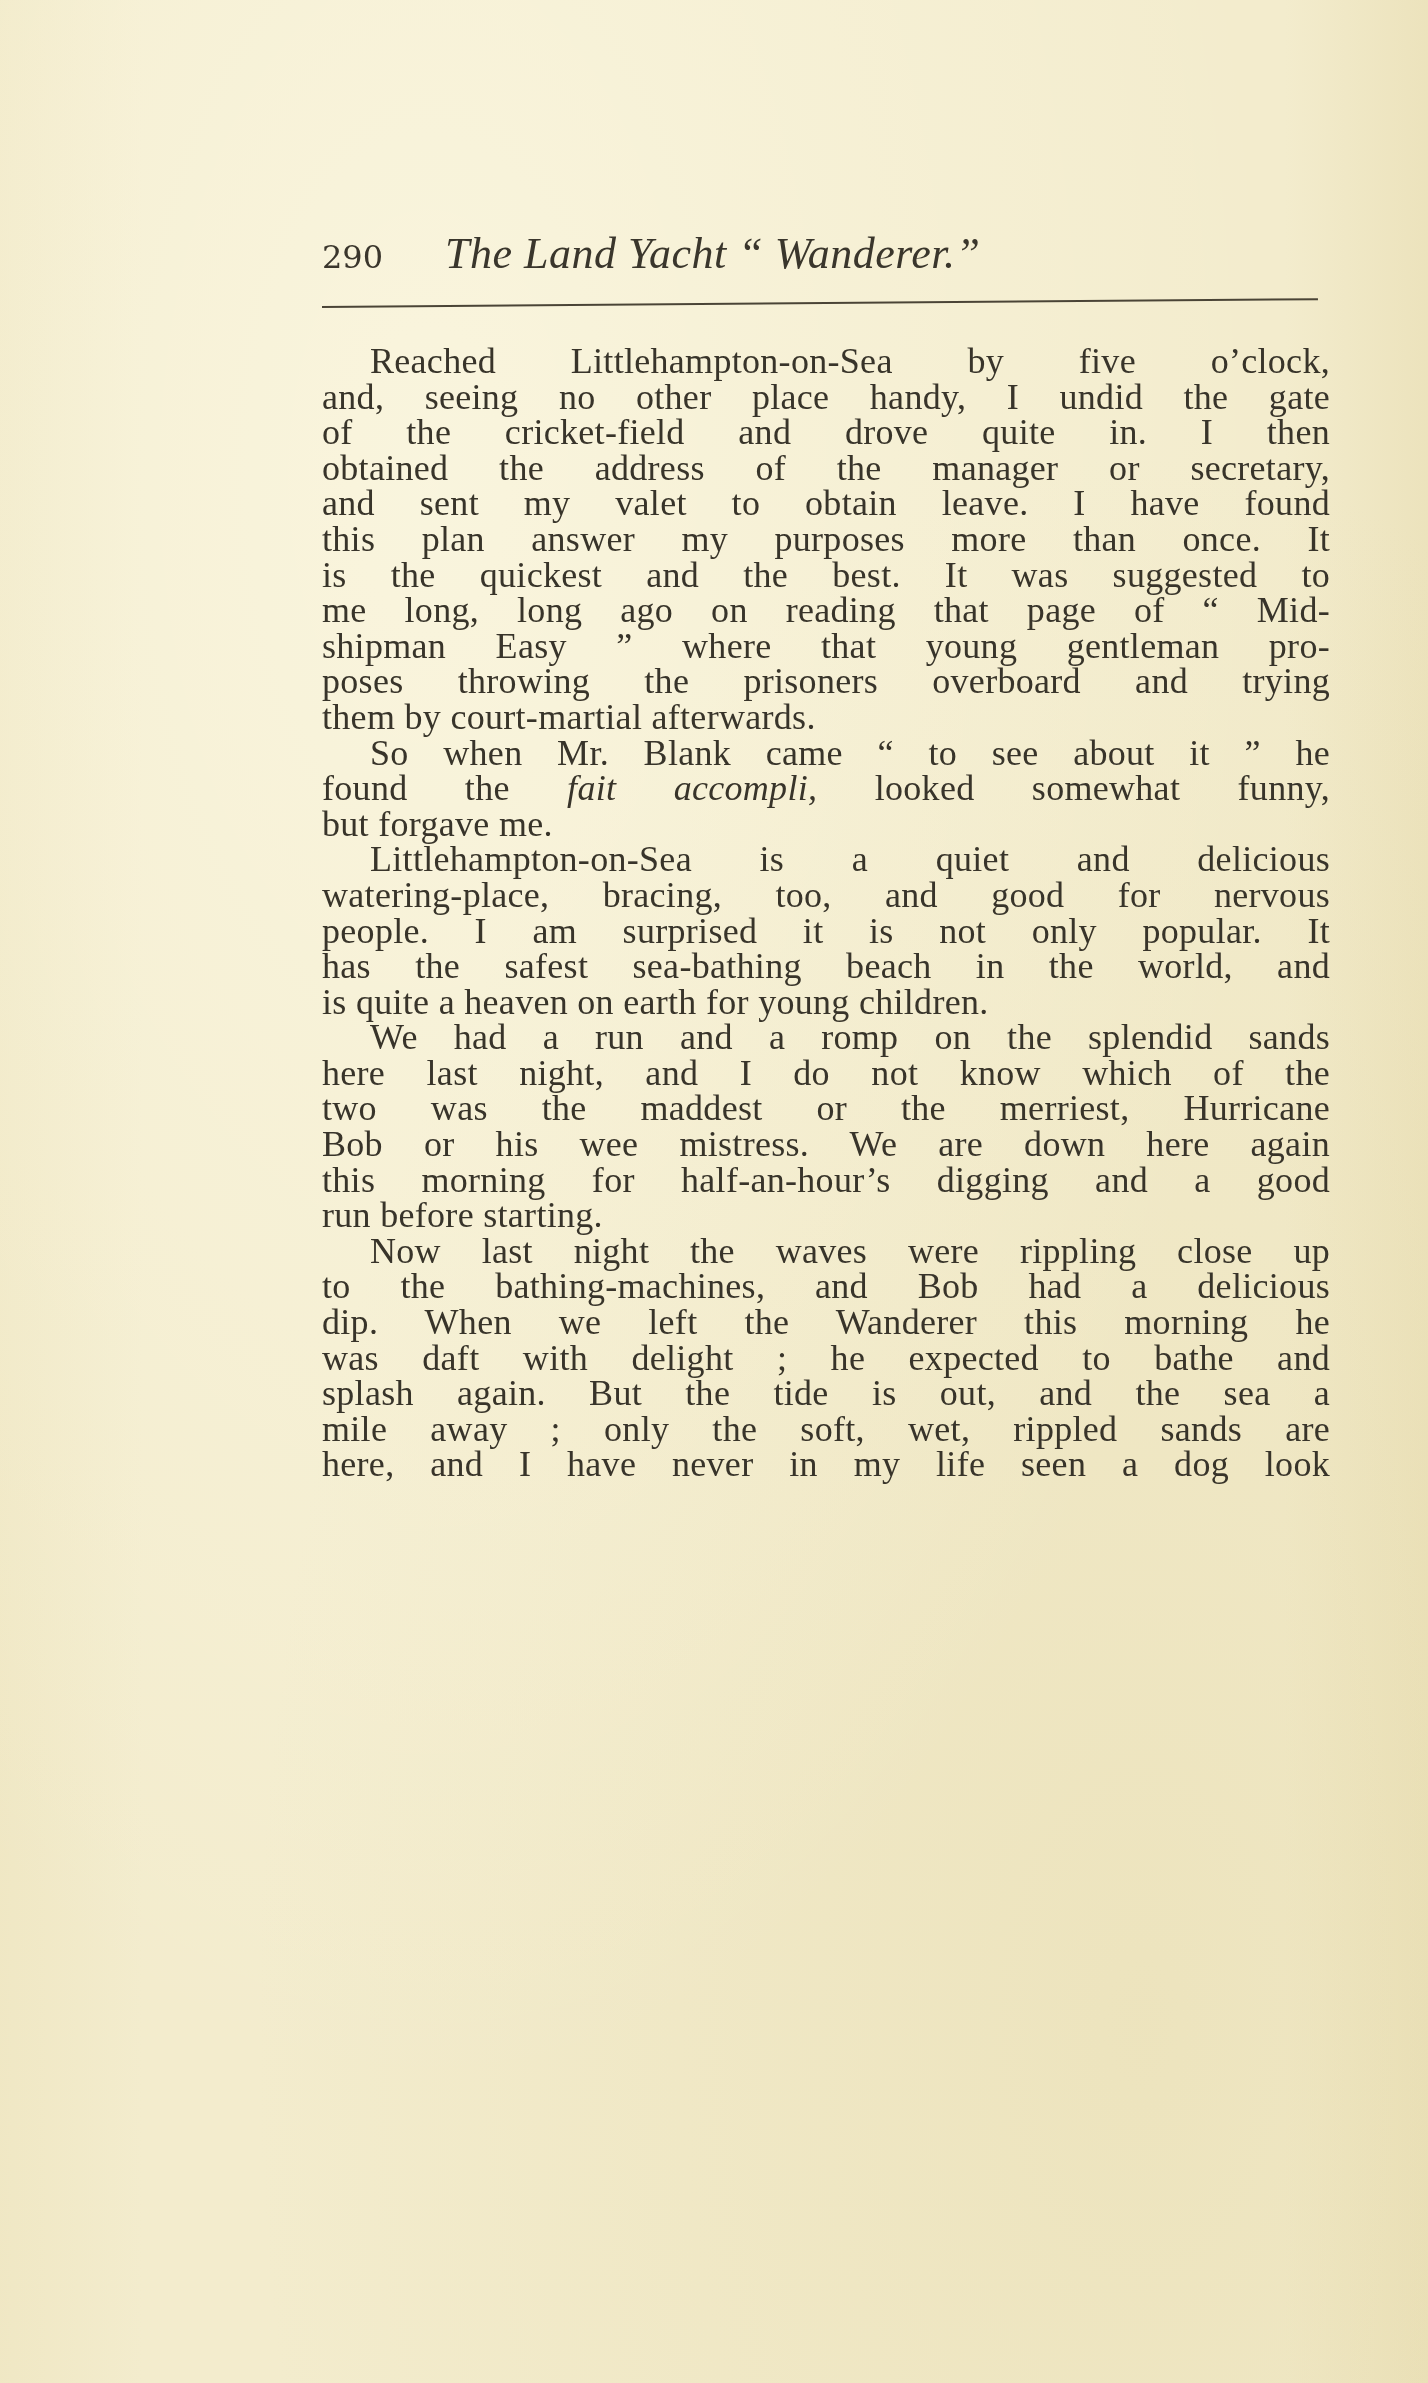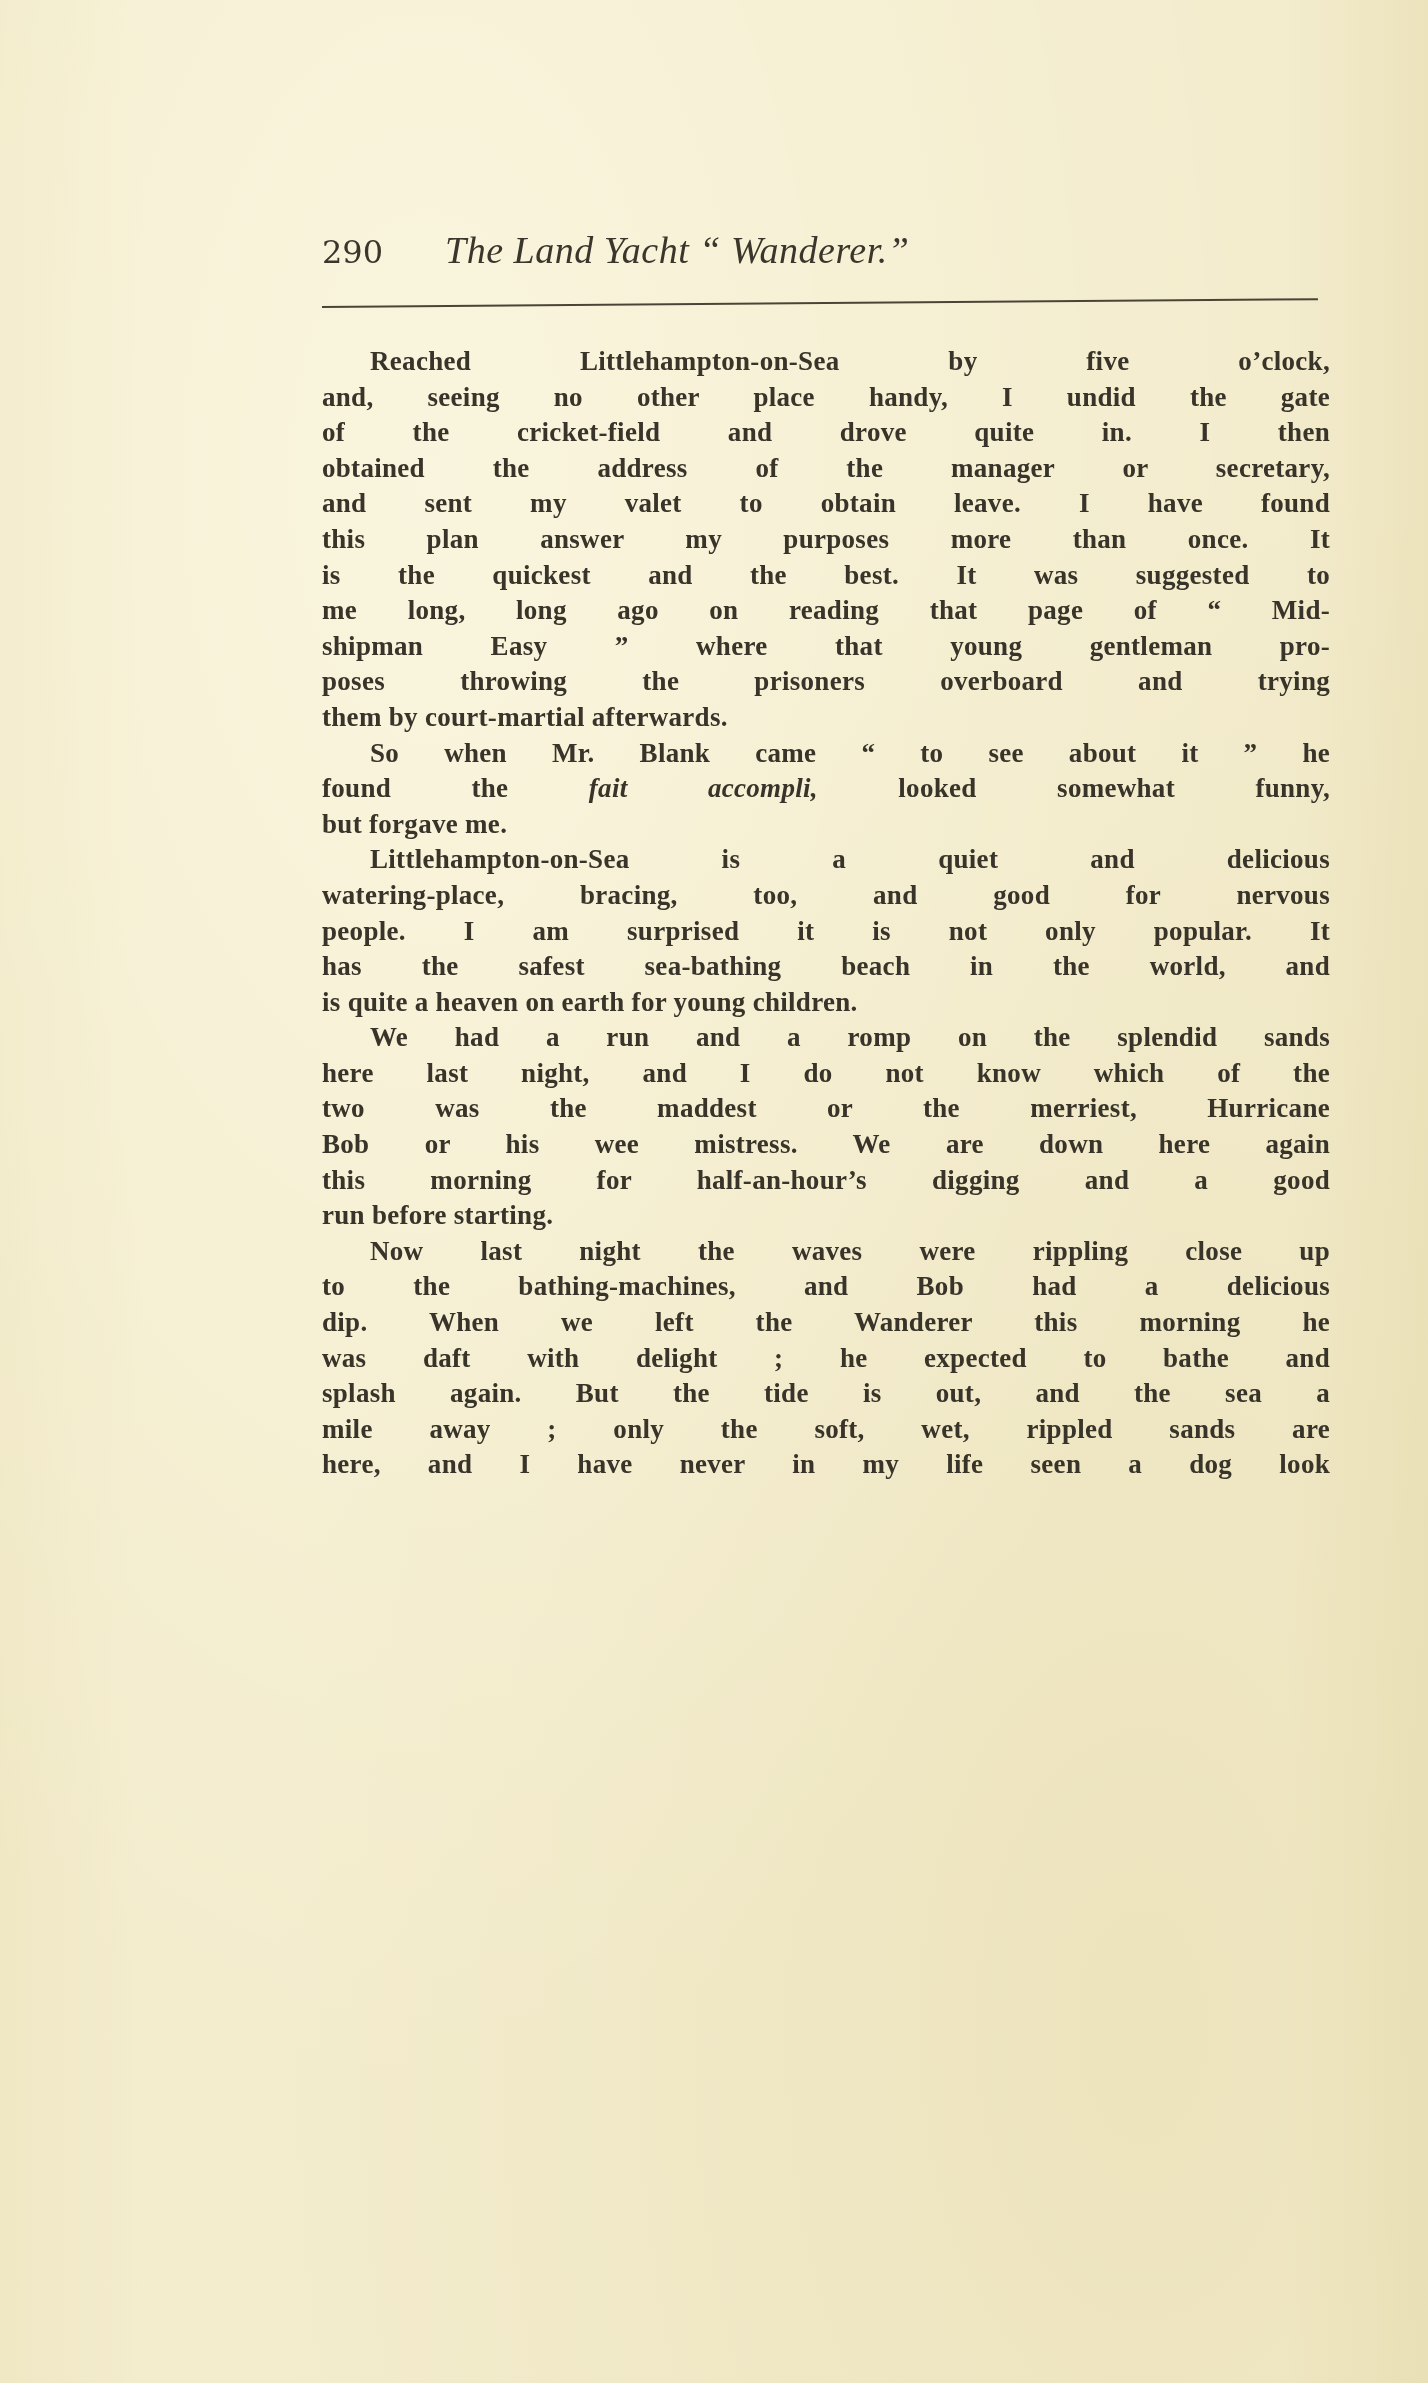--- a/index.html
+++ b/index.html
@@ -35,47 +35,46 @@
   }
   .page-number {
     font-family: "DejaVu Serif", serif;
     font-size: 32px;
     color: #3a362c;
     letter-spacing: 0px;
   }
   .running-title {
     font-family: "Liberation Serif", serif;
     font-style: italic;
-    font-size: 38px;
+    font-size: 44px;
     margin-left: 62px;
     color: #3a362c;
     letter-spacing: 0.5px;
   }
   .head-rule {
     position: absolute;
     left: 322px;
     top: 306px;
     width: 996px;
     height: 0;
     border-top: 2px solid #4a4436;
     transform: rotate(-0.45deg);
     transform-origin: left center;
   }
   .body-text {
     position: absolute;
     left: 322px;
     top: 344px;
     width: 1008px;
     font-family: "Liberation Serif", serif;
-    font-size: 27px;
+    font-size: 36px;
     line-height: 35.6px;
     color: #38342a;
     text-align: justify;
     letter-spacing: 0.3px;
-    font-weight: bold;
   }
   .line {
     display: block;
     text-align: justify;
     text-align-last: justify;
     height: 35.6px;
     white-space: nowrap;
     overflow: visible;
   }
   .line.last {

